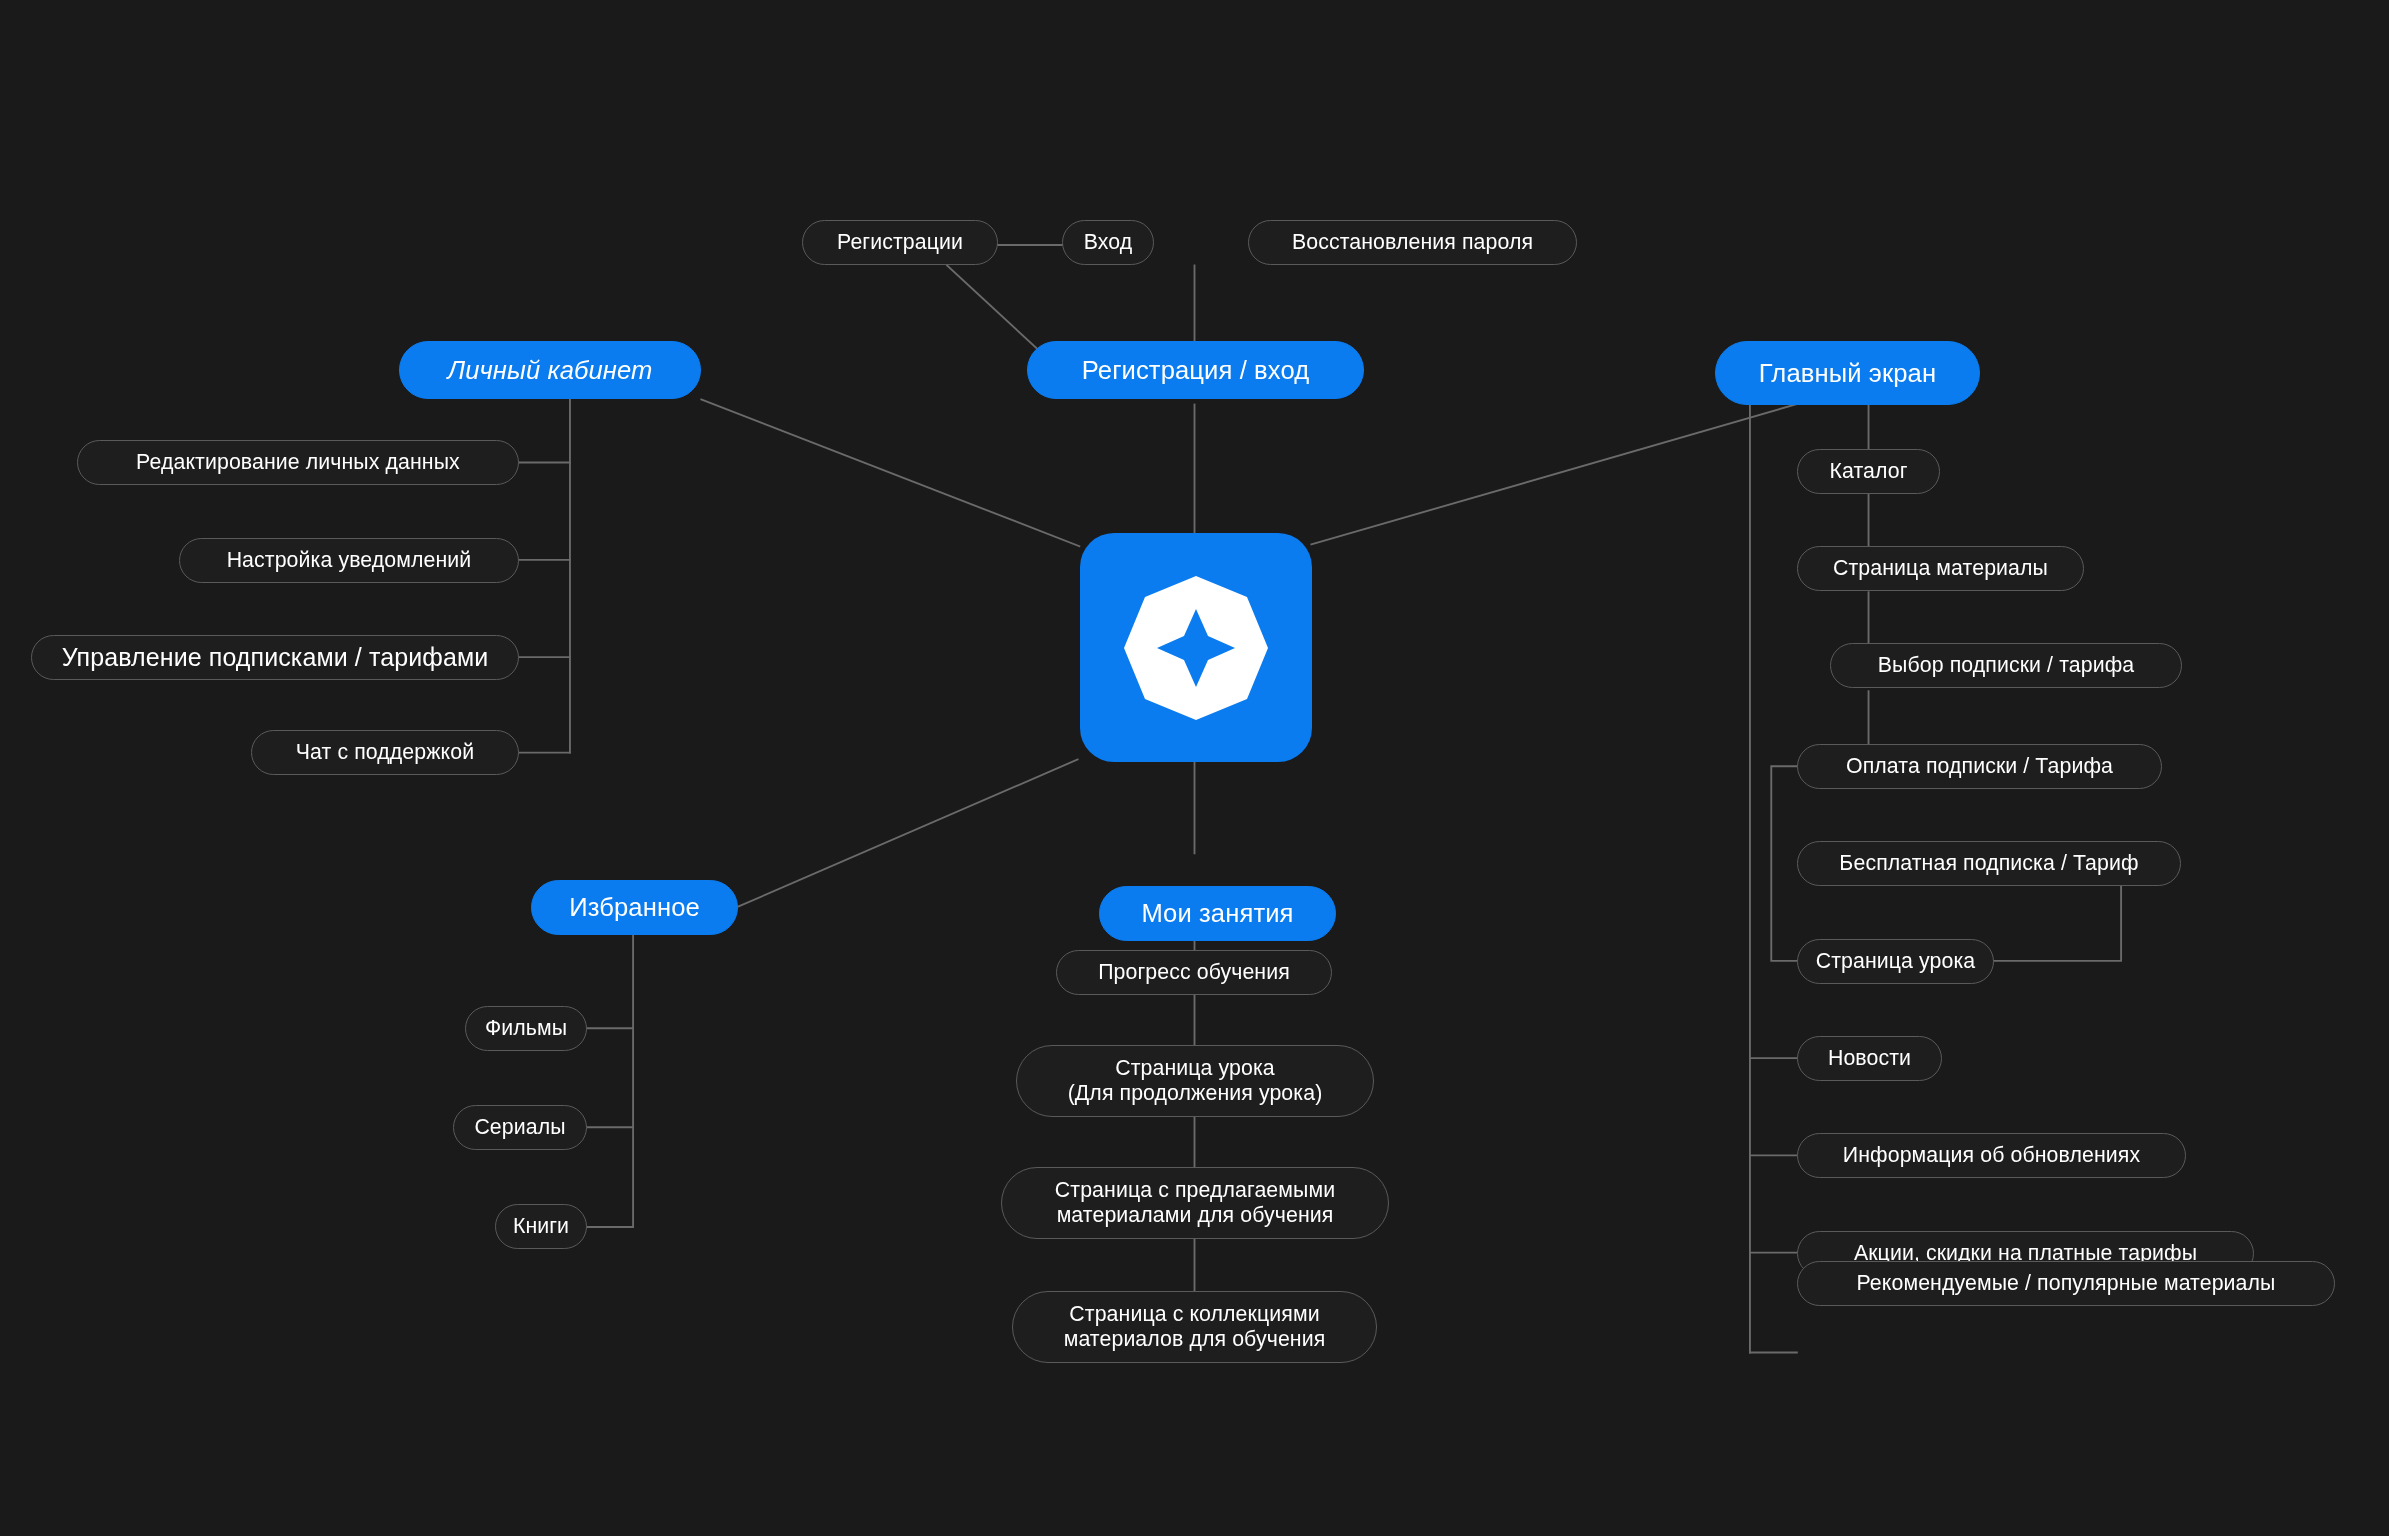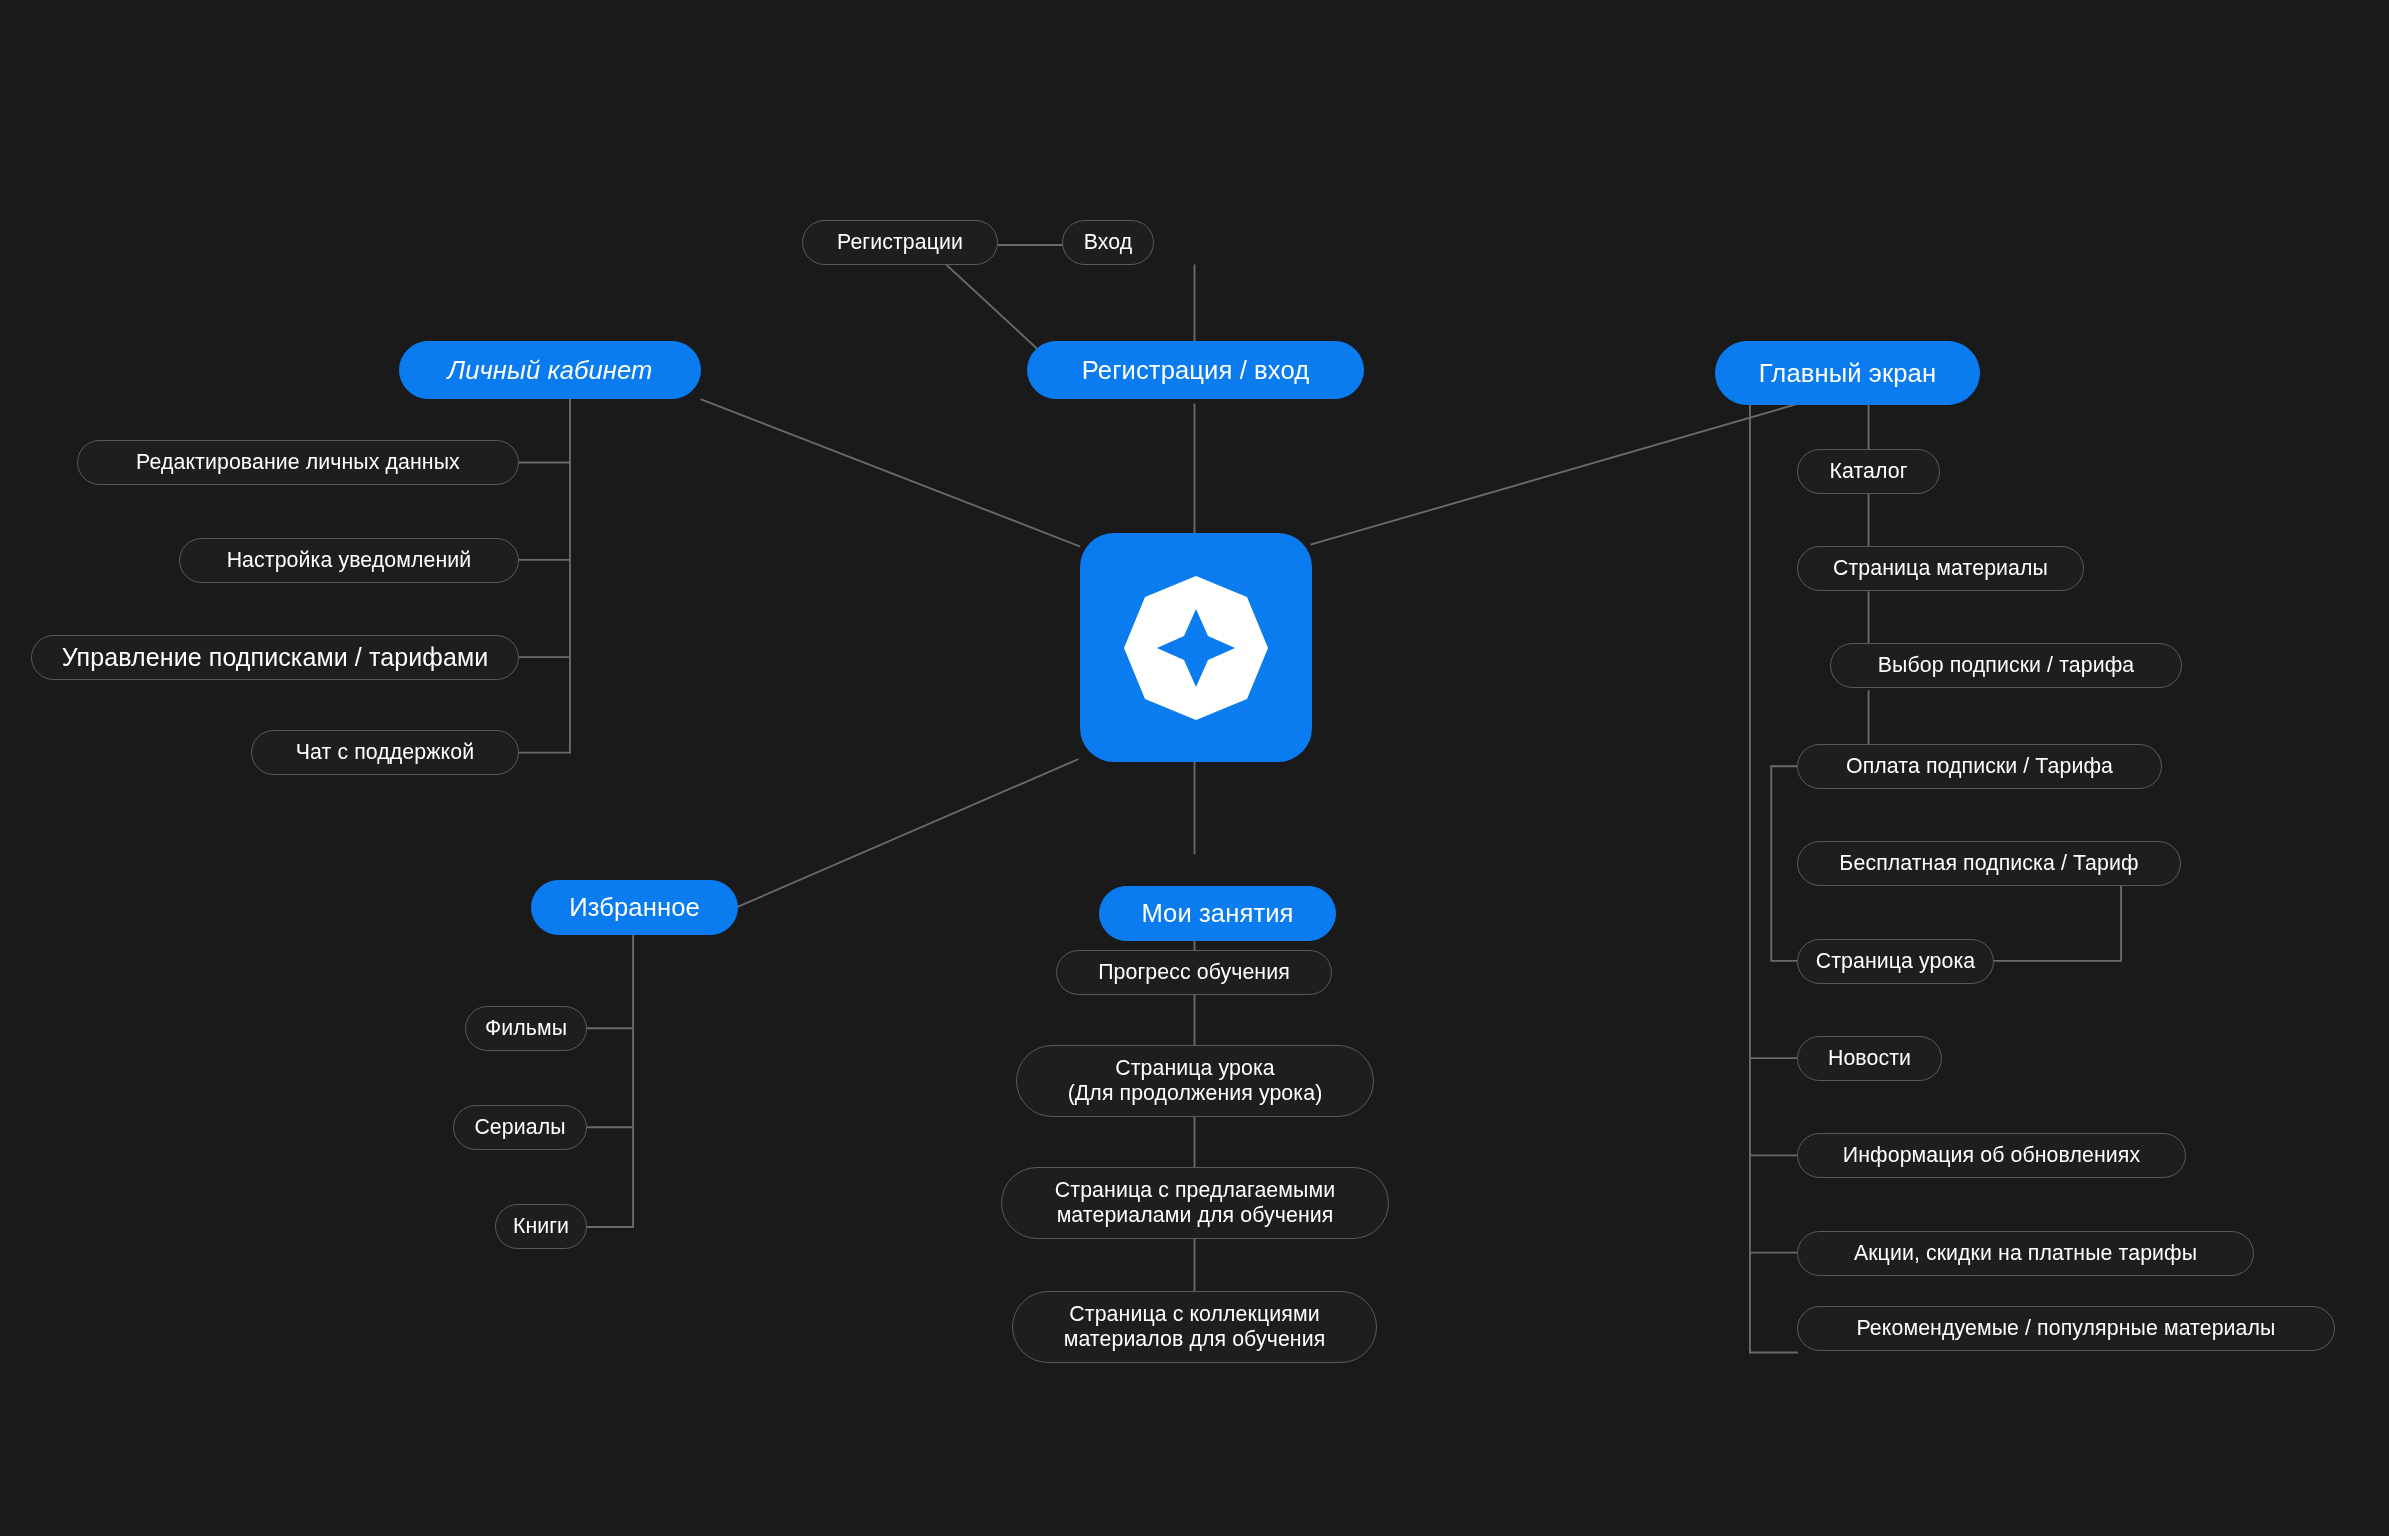--- a/index.html
+++ b/index.html
@@ -117,20 +117,21 @@
     <svg width="150" height="150" viewBox="0 0 100 100">
       <path fill="#ffffff" fill-rule="evenodd" d="M50 2 L84 16 L98 50 L84 84 L50 98 L16 84 L2 50 L16 16 Z
                M50 24 L58 42 L76 50 L58 58 L50 76 L42 58 L24 50 L42 42 Z"></path>
     </svg>
   </div>
 
   <div class="node plain" style="left:802px; top:220px; width:196px; height:45px; font-size:21.3px;">Регистрации</div>
 
   <div class="node plain" style="left:1062px; top:220px; width:92px; height:45px; font-size:21.3px;">Вход</div>
 
+  <div class="node plain" style="left:1248px; top:220px; width:329px; height:45px; font-size:21.3px;">Восстановления пароля</div>
 
   <div class="node accent" style="left:1027px; top:341px; width:337px; height:58px; font-size:25.6px;">Регистрация / вход</div>
 
   <div class="node accent" style="left:399px; top:341px; width:302px; height:58px; font-size:25.6px;font-style:italic;">Личный кабинет</div>
 
   <div class="node plain" style="left:77px; top:440px; width:442px; height:45px; font-size:21.3px;">Редактирование личных данных</div>
 
   <div class="node plain" style="left:179px; top:538px; width:340px; height:45px; font-size:21.3px;">Настройка уведомлений</div>
 
   <div class="node plain" style="left:31px; top:635px; width:488px; height:45px; font-size:25px;">Управление подписками / тарифами</div>
@@ -150,21 +151,21 @@
   <div class="node plain" style="left:1797px; top:841px; width:384px; height:45px; font-size:21.3px;">Бесплатная подписка / Тариф</div>
 
   <div class="node plain" style="left:1797px; top:939px; width:197px; height:45px; font-size:21.3px;">Страница урока</div>
 
   <div class="node plain" style="left:1797px; top:1036px; width:145px; height:45px; font-size:21.3px;">Новости</div>
 
   <div class="node plain" style="left:1797px; top:1133px; width:389px; height:45px; font-size:21.3px;">Информация об обновлениях</div>
 
   <div class="node plain" style="left:1797px; top:1231px; width:457px; height:45px; font-size:21.3px;">Акции, скидки на платные тарифы</div>
 
-  <div class="node plain" style="left:1797px; top:1306px; width:538px; height:45px; font-size:21.3px;">Рекомендуемые / популярные материалы</div>
+  <div class="node plain" style="left:1797px; top:1261px; width:538px; height:45px; font-size:21.3px;">Рекомендуемые / популярные материалы</div>
 
   <div class="node accent" style="left:1099px; top:858px; width:237px; height:55px; font-size:25.6px;margin-top:28px;">Мои занятия</div>
 
   <div class="node plain" style="left:1056px; top:950px; width:276px; height:45px; font-size:21.3px;">Прогресс обучения</div>
 
   <div class="node plain two-line" style="left:1016px; top:1045px; width:358px; height:72px; font-size:21.3px;">Страница урока
 (Для продолжения урока)</div>
 
   <div class="node plain two-line" style="left:1001px; top:1167px; width:388px; height:72px; font-size:21.3px;">Страница с предлагаемыми
 материалами для обучения</div>

